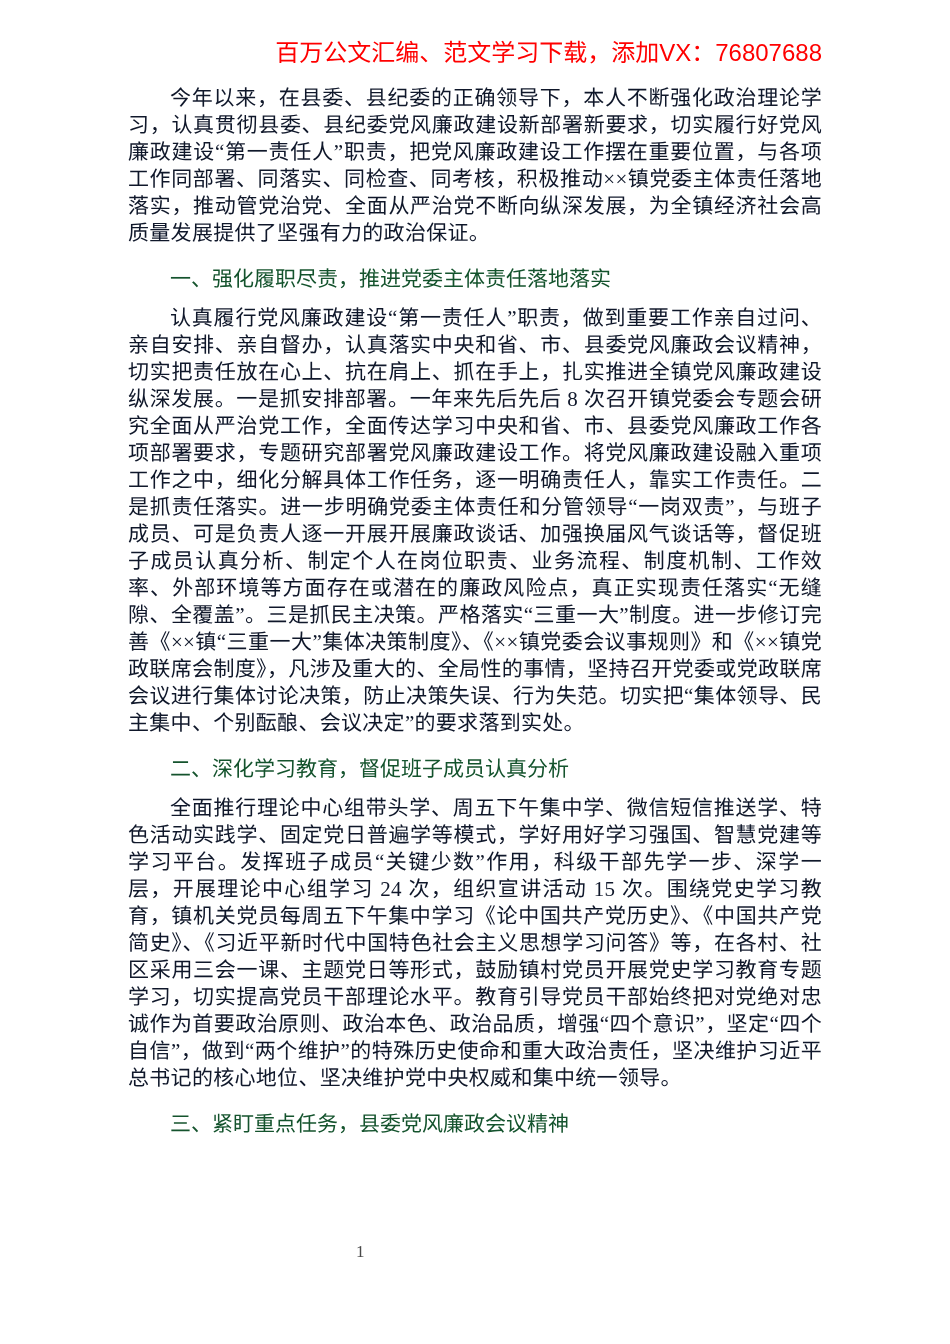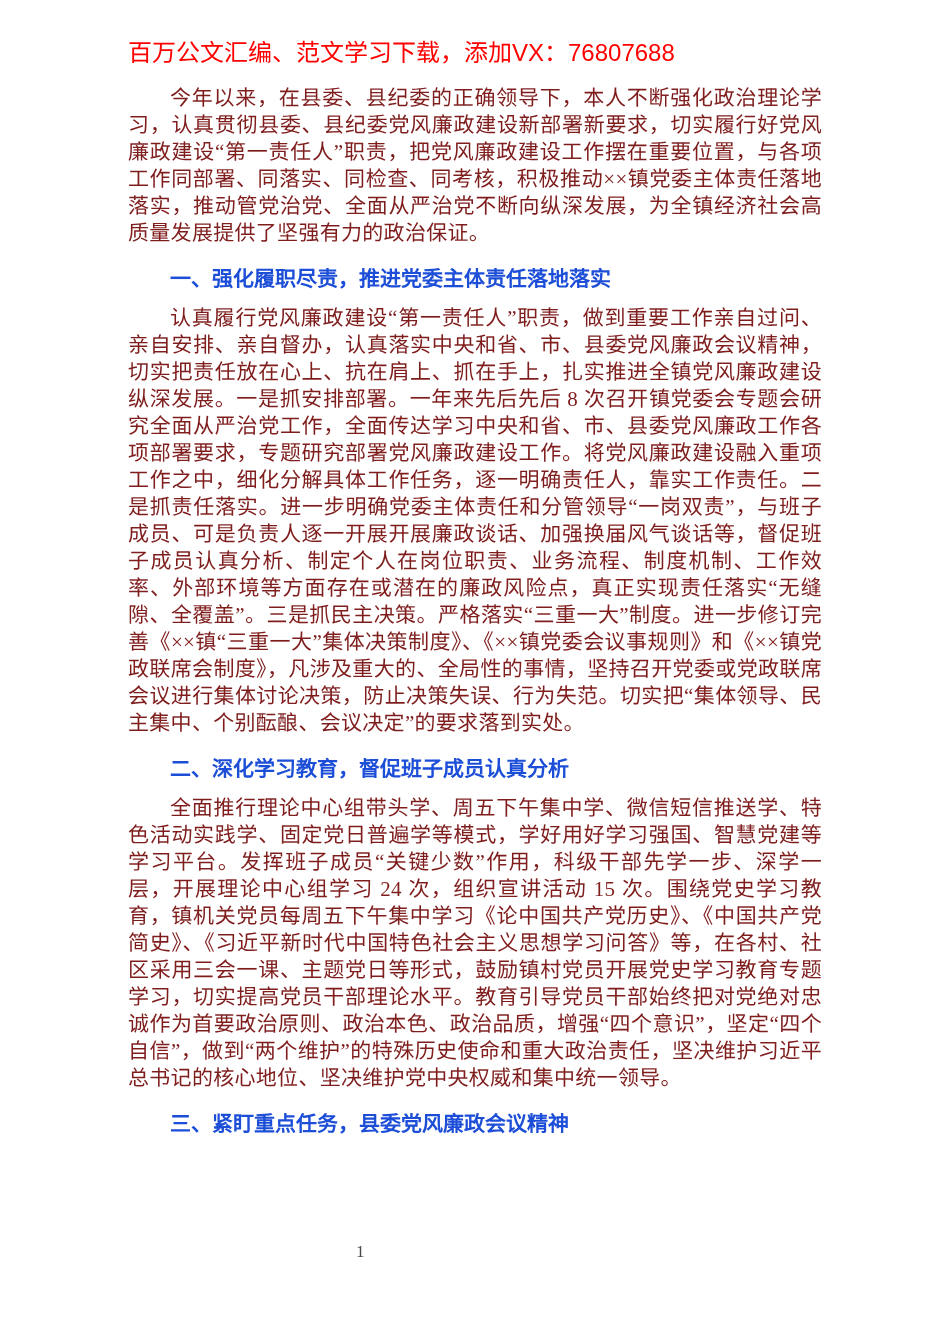--- a/index.html
+++ b/index.html
@@ -14,40 +14,40 @@
     position: absolute;
     left: 0; top: 0; right: 0; bottom: 0;
     padding: 38px 128px 0 128px;
     box-sizing: border-box;
   }
   .ad-header {
     font-family: "Liberation Sans", "DejaVu Sans", sans-serif;
     color: #ff0000;
     font-size: 24px;
     line-height: 30px;
-    text-align: left;
+    text-align: right;
     margin: 0 0 17px 0;
     font-weight: 400;
     white-space: nowrap;
   }
   .para {
     font-size: 21px;
     line-height: 27px;
-    color: #7f1d1d;
+    color: #0f172a;
     text-align: justify;
     text-indent: 2em;
     margin: 0;
     letter-spacing: 0.3px;
   }
   .heading {
     font-family: "Liberation Sans", "DejaVu Sans", sans-serif;
-    font-weight: 700;
+    font-weight: 400;
     font-size: 21px;
     line-height: 27px;
-    color: #1d4ed8;
+    color: #14532d;
     text-indent: 2em;
     margin: 18px 0 13px 0;
   }
   .page-number {
     position: absolute;
     left: 356px;
     top: 1241px;
     font-size: 17px;
     line-height: 22px;
     color: #4a4a4a;

